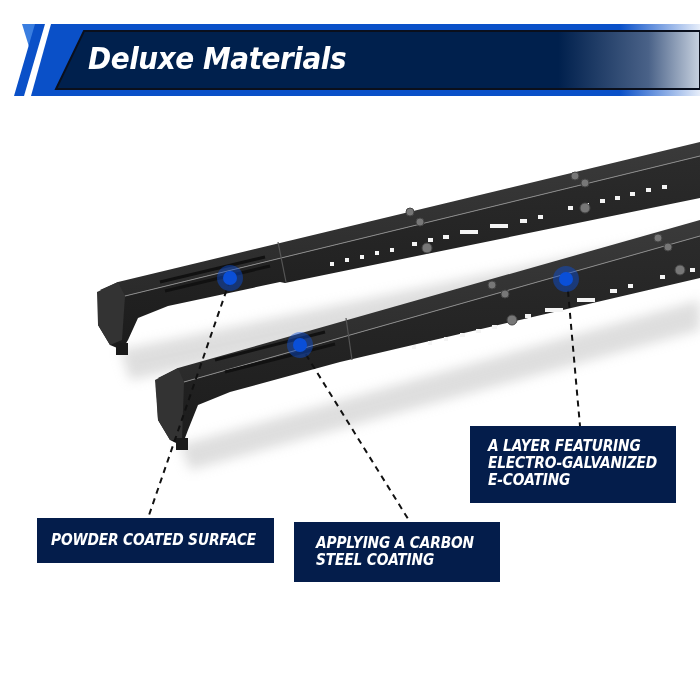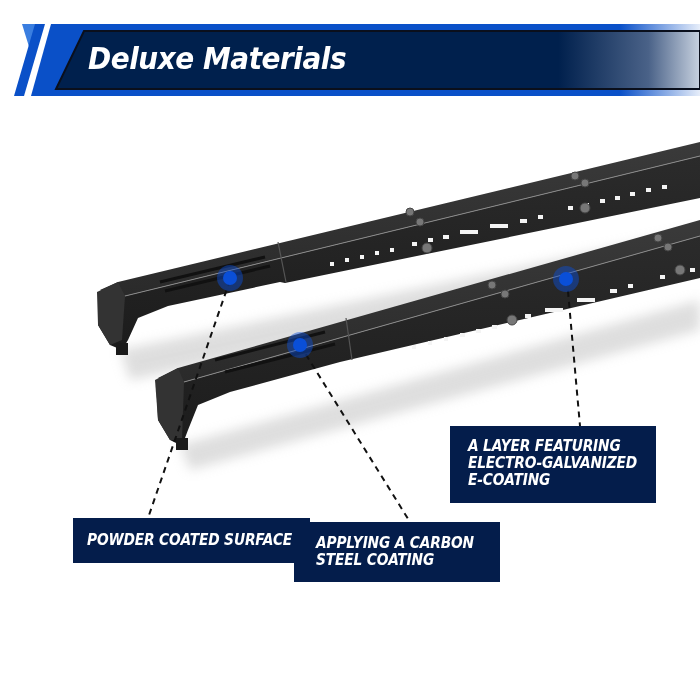--- a/index.html
+++ b/index.html
@@ -19,23 +19,23 @@
     }
     .product { position: absolute; left: 0; top: 0; }
     .callout-box {
       position: absolute; background: #041d4b; color: #ffffff;
       font-style: italic; font-weight: bold; font-size: 15px; line-height: 17px;
       box-sizing: border-box;
       font-family: "DejaVu Sans", sans-serif;
       letter-spacing: -0.2px;
     }
     .callout-box span { display: block; transform: scaleX(0.92); transform-origin: left center; }
-    #box-powder { left: 37px; top: 518px; width: 237px; height: 45px; padding: 14px 0 0 14px; margin-left: 36px; }
+    #box-powder { left: 37px; top: 518px; width: 237px; height: 45px; padding: 14px 0 0 14px; }
     #box-carbon { left: 294px; top: 522px; width: 206px; height: 60px; padding: 13px 4px 0 22px; }
-    #box-galv { left: 450px; top: 426px; width: 206px; height: 77px; padding: 12px 0 0 18px; }
+    #box-galv { left: 470px; top: 426px; width: 206px; height: 77px; padding: 12px 0 0 18px; }
     .dot { position: absolute; width: 26px; height: 26px; border-radius: 50%; background: rgba(10,80,220,0.45); }
     .dot::after { content: ""; position: absolute; left: 6px; top: 6px; width: 14px; height: 14px; border-radius: 50%; background: #0a4fd8; }
   </style>
 </head>
 <body>
 
 <div class="banner">
   <svg width="700" height="110">
     <defs>
       <linearGradient id="fadeBlue" x1="0" x2="1" y1="0" y2="0">

